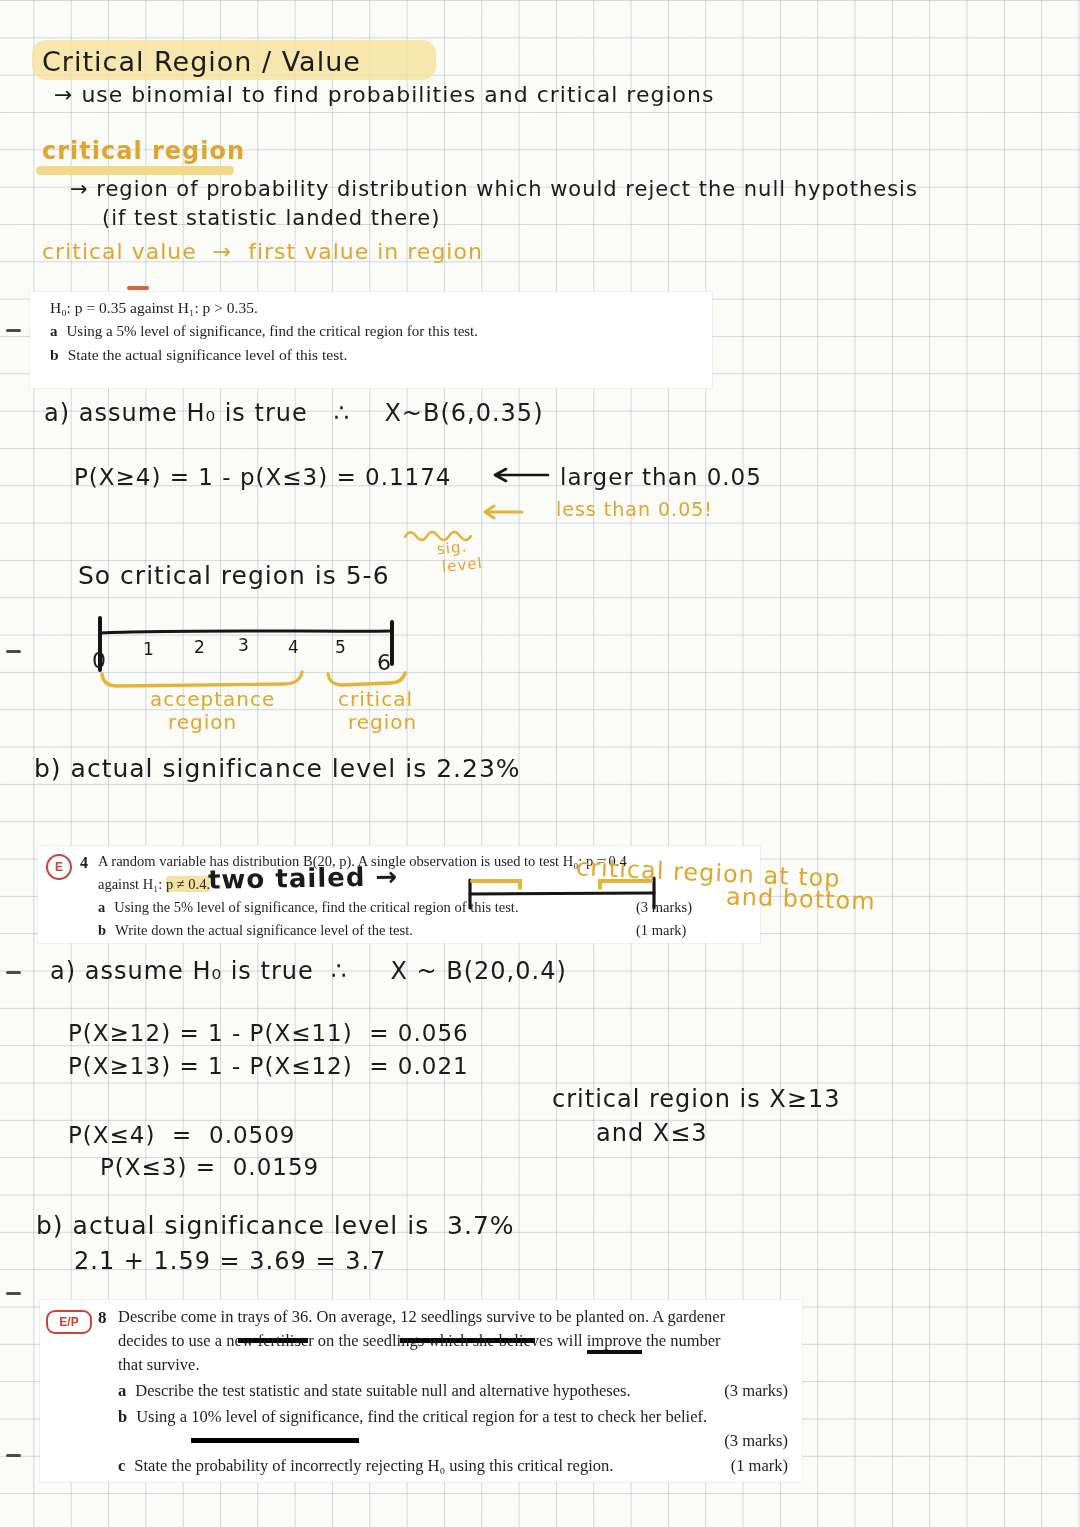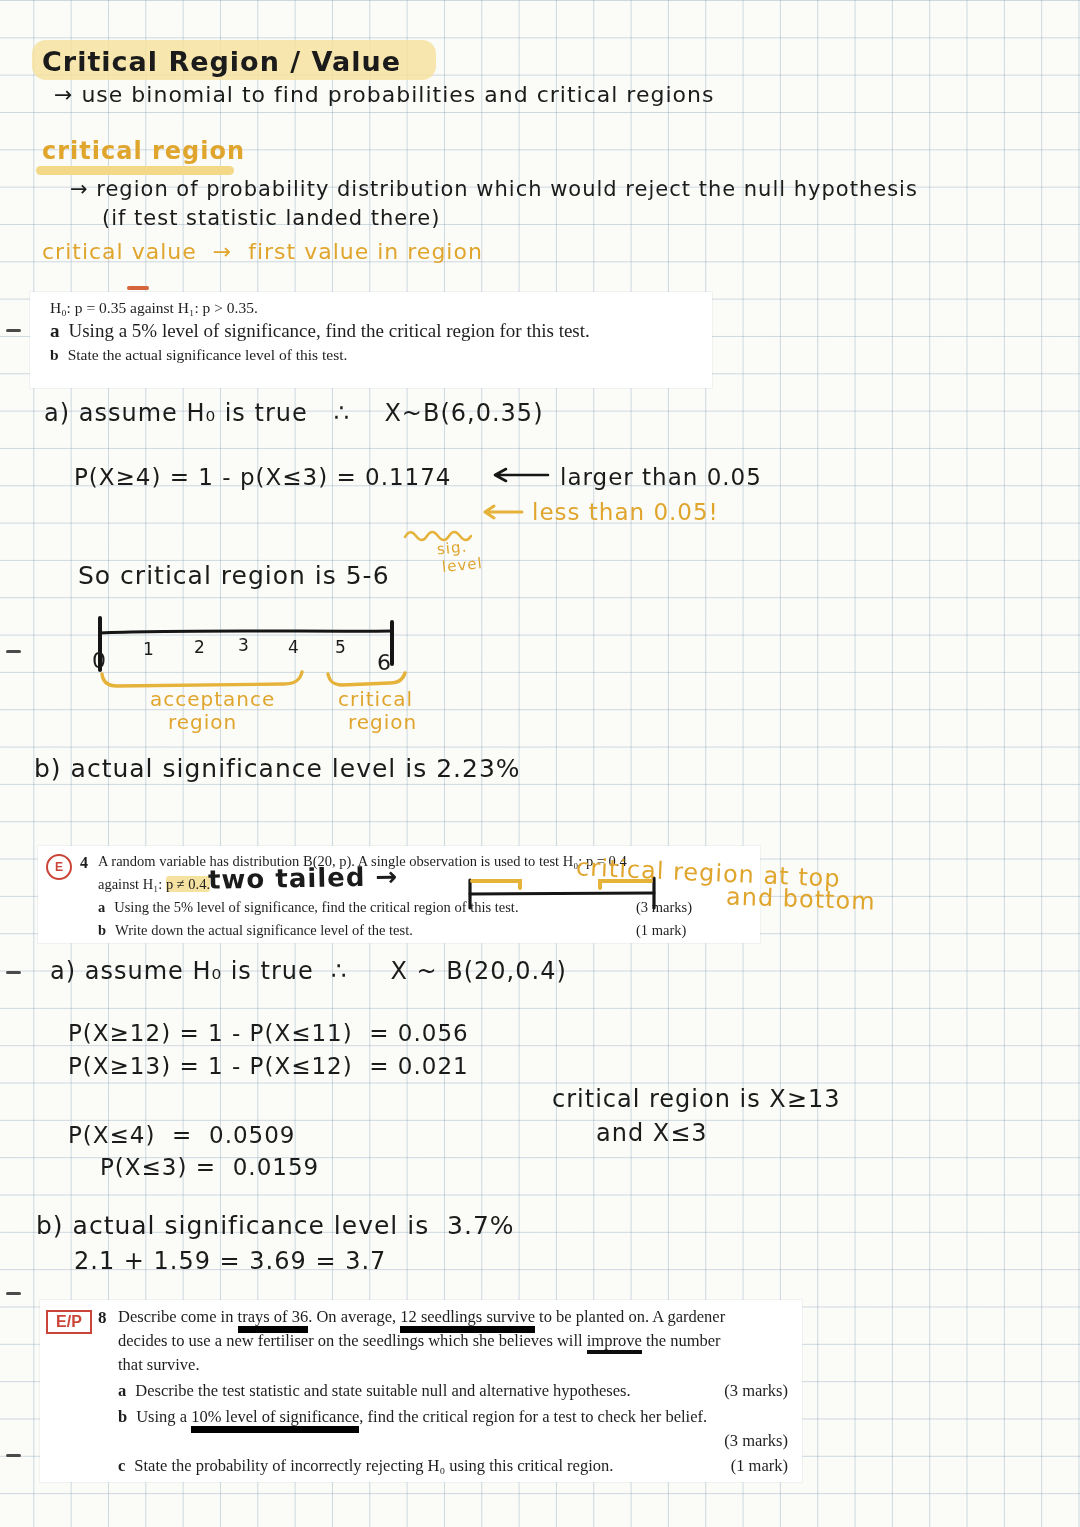--- a/index.html
+++ b/index.html
@@ -11,75 +11,75 @@
     background-size:37.33px 37.33px;
     background-position:-4px 0;
     font-family:"DejaVu Sans",sans-serif;}
   .abs{position:absolute;}
   .hw{font-family:"DejaVu Sans",sans-serif;color:#1b1b1b;letter-spacing:1px;white-space:pre;line-height:1.15;}
   .hwy{color:#e0a52c;}
   .serif{font-family:"Liberation Serif","DejaVu Serif",serif;color:#1e1e1e;}
   .box{position:absolute;background:#ffffff;box-shadow:0 0 0 1px rgba(180,190,200,.15);}
   .bl{font-weight:bold;margin-right:9px;}
   .marks{font-weight:normal;white-space:nowrap;}
-  .uink{border-bottom:7px solid #000000;padding-bottom:0px;}
+  .uink{border-bottom:5px solid #000000;padding-bottom:12px;}
   .uink2{border-bottom:4px solid #0e0e0e;padding-bottom:0px;}
   .badge-circle{display:inline-flex;align-items:center;justify-content:center;
     width:22px;height:22px;border:2px solid #cb4438;border-radius:50%;
     color:#cb4438;font-weight:bold;font-size:12px;font-family:"Liberation Sans",sans-serif;}
   .badge-pill{display:inline-flex;align-items:center;justify-content:center;
-    width:42px;height:20px;border:2px solid #cb4438;border-radius:0;
-    color:#cb4438;font-weight:bold;font-size:16px;font-family:"Liberation Sans",sans-serif;}
+    width:42px;height:20px;border:2px solid #cb4438;border-radius:9px;
+    color:#cb4438;font-weight:bold;font-size:12px;font-family:"Liberation Sans",sans-serif;}
   .tickmark{position:absolute;left:6px;width:15px;height:3px;background:#4a4a4a;border-radius:2px;}
   .hl{background:#f6e2a0;border-radius:3px;}
   svg{overflow:visible;}
 </style>
 </head>
 <body>
 
 <div class="page">
 
   <div class="tickmark" style="top:329px"></div>
   <div class="tickmark" style="top:650px"></div>
   <div class="tickmark" style="top:971px"></div>
   <div class="tickmark" style="top:1292px"></div>
   <div class="tickmark" style="top:1454px"></div>
 
   <div class="abs" style="left:32px;top:40px;width:404px;height:40px;background:#f6e2a0;border-radius:14px;opacity:.85"></div>
-  <div class="abs hw" style="left:42px;top:46px;font-size:27px;font-weight:700;">Critical Region / Value</div>
+  <div class="abs hw" style="left:42px;top:46px;font-size:27px;font-weight:400;">Critical Region / Value</div>
   <div class="abs hw" style="left:54px;top:82px;font-size:22px;">→ use binomial to find probabilities and critical regions</div>
 
   <div class="abs" style="left:36px;top:166px;width:198px;height:9px;background:#f2d887;border-radius:5px;"></div>
   <div class="abs hw hwy" style="left:42px;top:138px;font-size:24px;font-weight:600;">critical region</div>
   <div class="abs hw" style="left:70px;top:177px;font-size:21px;">→ region of probability distribution which would reject the null hypothesis</div>
   <div class="abs hw" style="left:102px;top:206px;font-size:21px;">(if test statistic landed there)</div>
   <div class="abs hw hwy" style="left:42px;top:239px;font-size:22px;">critical value  →  first value in region</div>
 
   <div class="abs" style="left:127px;top:286px;width:22px;height:4px;background:#d4643c;border-radius:2px;"></div>
 
   <div class="box" style="left:30px;top:292px;width:682px;height:96px;padding:5px 14px 0 20px;box-sizing:border-box;">
     <div class="serif" style="font-size:15.5px;line-height:22px;">H₀: p = 0.35 against H₁: p &gt; 0.35.</div>
-    <div class="serif" style="font-size:19px;line-height:24px;">
+    <div class="serif" style="font-size:15px;line-height:24px;">
       <span class="bl">a</span><span>Using a 5% level of significance, find the critical region for this test.</span>
     </div>
     <div class="serif" style="font-size:15.5px;line-height:24px;">
       <span class="bl">b</span><span>State the actual significance level of this test.</span>
     </div>
   </div>
 
   <div class="abs hw" style="left:44px;top:400px;font-size:24px;">a) assume H₀ is true   ∴    X~B(6,0.35)</div>
   <div class="abs hw" style="left:74px;top:464px;font-size:23px;">P(X≥4) = 1 - p(X≤3) = 0.1174</div>
   <svg class="abs" style="left:488px;top:466px;" width="62" height="18" viewBox="0 0 62 18">
     <path d="M60,9 L7,9 M7,9 L18,3 M7,9 L18,15" stroke="#161616" stroke-width="2.6" fill="none" stroke-linecap="round"></path>
   </svg>
   <div class="abs hw" style="left:560px;top:464px;font-size:23px;">larger than 0.05</div>
   <svg class="abs" style="left:478px;top:503px;" width="46" height="18" viewBox="0 0 46 18">
     <path d="M44,9 L7,9 M7,9 L16,3 M7,9 L16,15" stroke="#e5b23a" stroke-width="3" fill="none" stroke-linecap="round"></path>
   </svg>
-  <div class="abs hw hwy" style="left:532px;top:499px;font-size:23px;">less than 0.05!</div>
+  <div class="abs hw hwy" style="left:556px;top:499px;font-size:19px;">less than 0.05!</div>
   <svg class="abs" style="left:402px;top:528px;" width="72" height="14" viewBox="0 0 72 14">
     <path d="M3,9 q5,-9 11,-1 t11,0 t11,0 t11,0 t11,0 t11,0" stroke="#e5b23a" stroke-width="2.4" fill="none" stroke-linecap="round"></path>
   </svg>
   <div class="abs hw hwy" style="left:437px;top:540px;font-size:15px;transform:rotate(-6deg);">sig.</div>
   <div class="abs hw hwy" style="left:442px;top:557px;font-size:15px;transform:rotate(-6deg);">level</div>
   <div class="abs hw" style="left:78px;top:562px;font-size:25px;">So critical region is 5-6</div>
 
   <svg class="abs" style="left:86px;top:610px;" width="340" height="96" viewBox="0 0 340 96">
     <path d="M14,8 L14,60" stroke="#151515" stroke-width="4" stroke-linecap="round"></path>
     <path d="M306,12 L306,54" stroke="#151515" stroke-width="4" stroke-linecap="round"></path>

